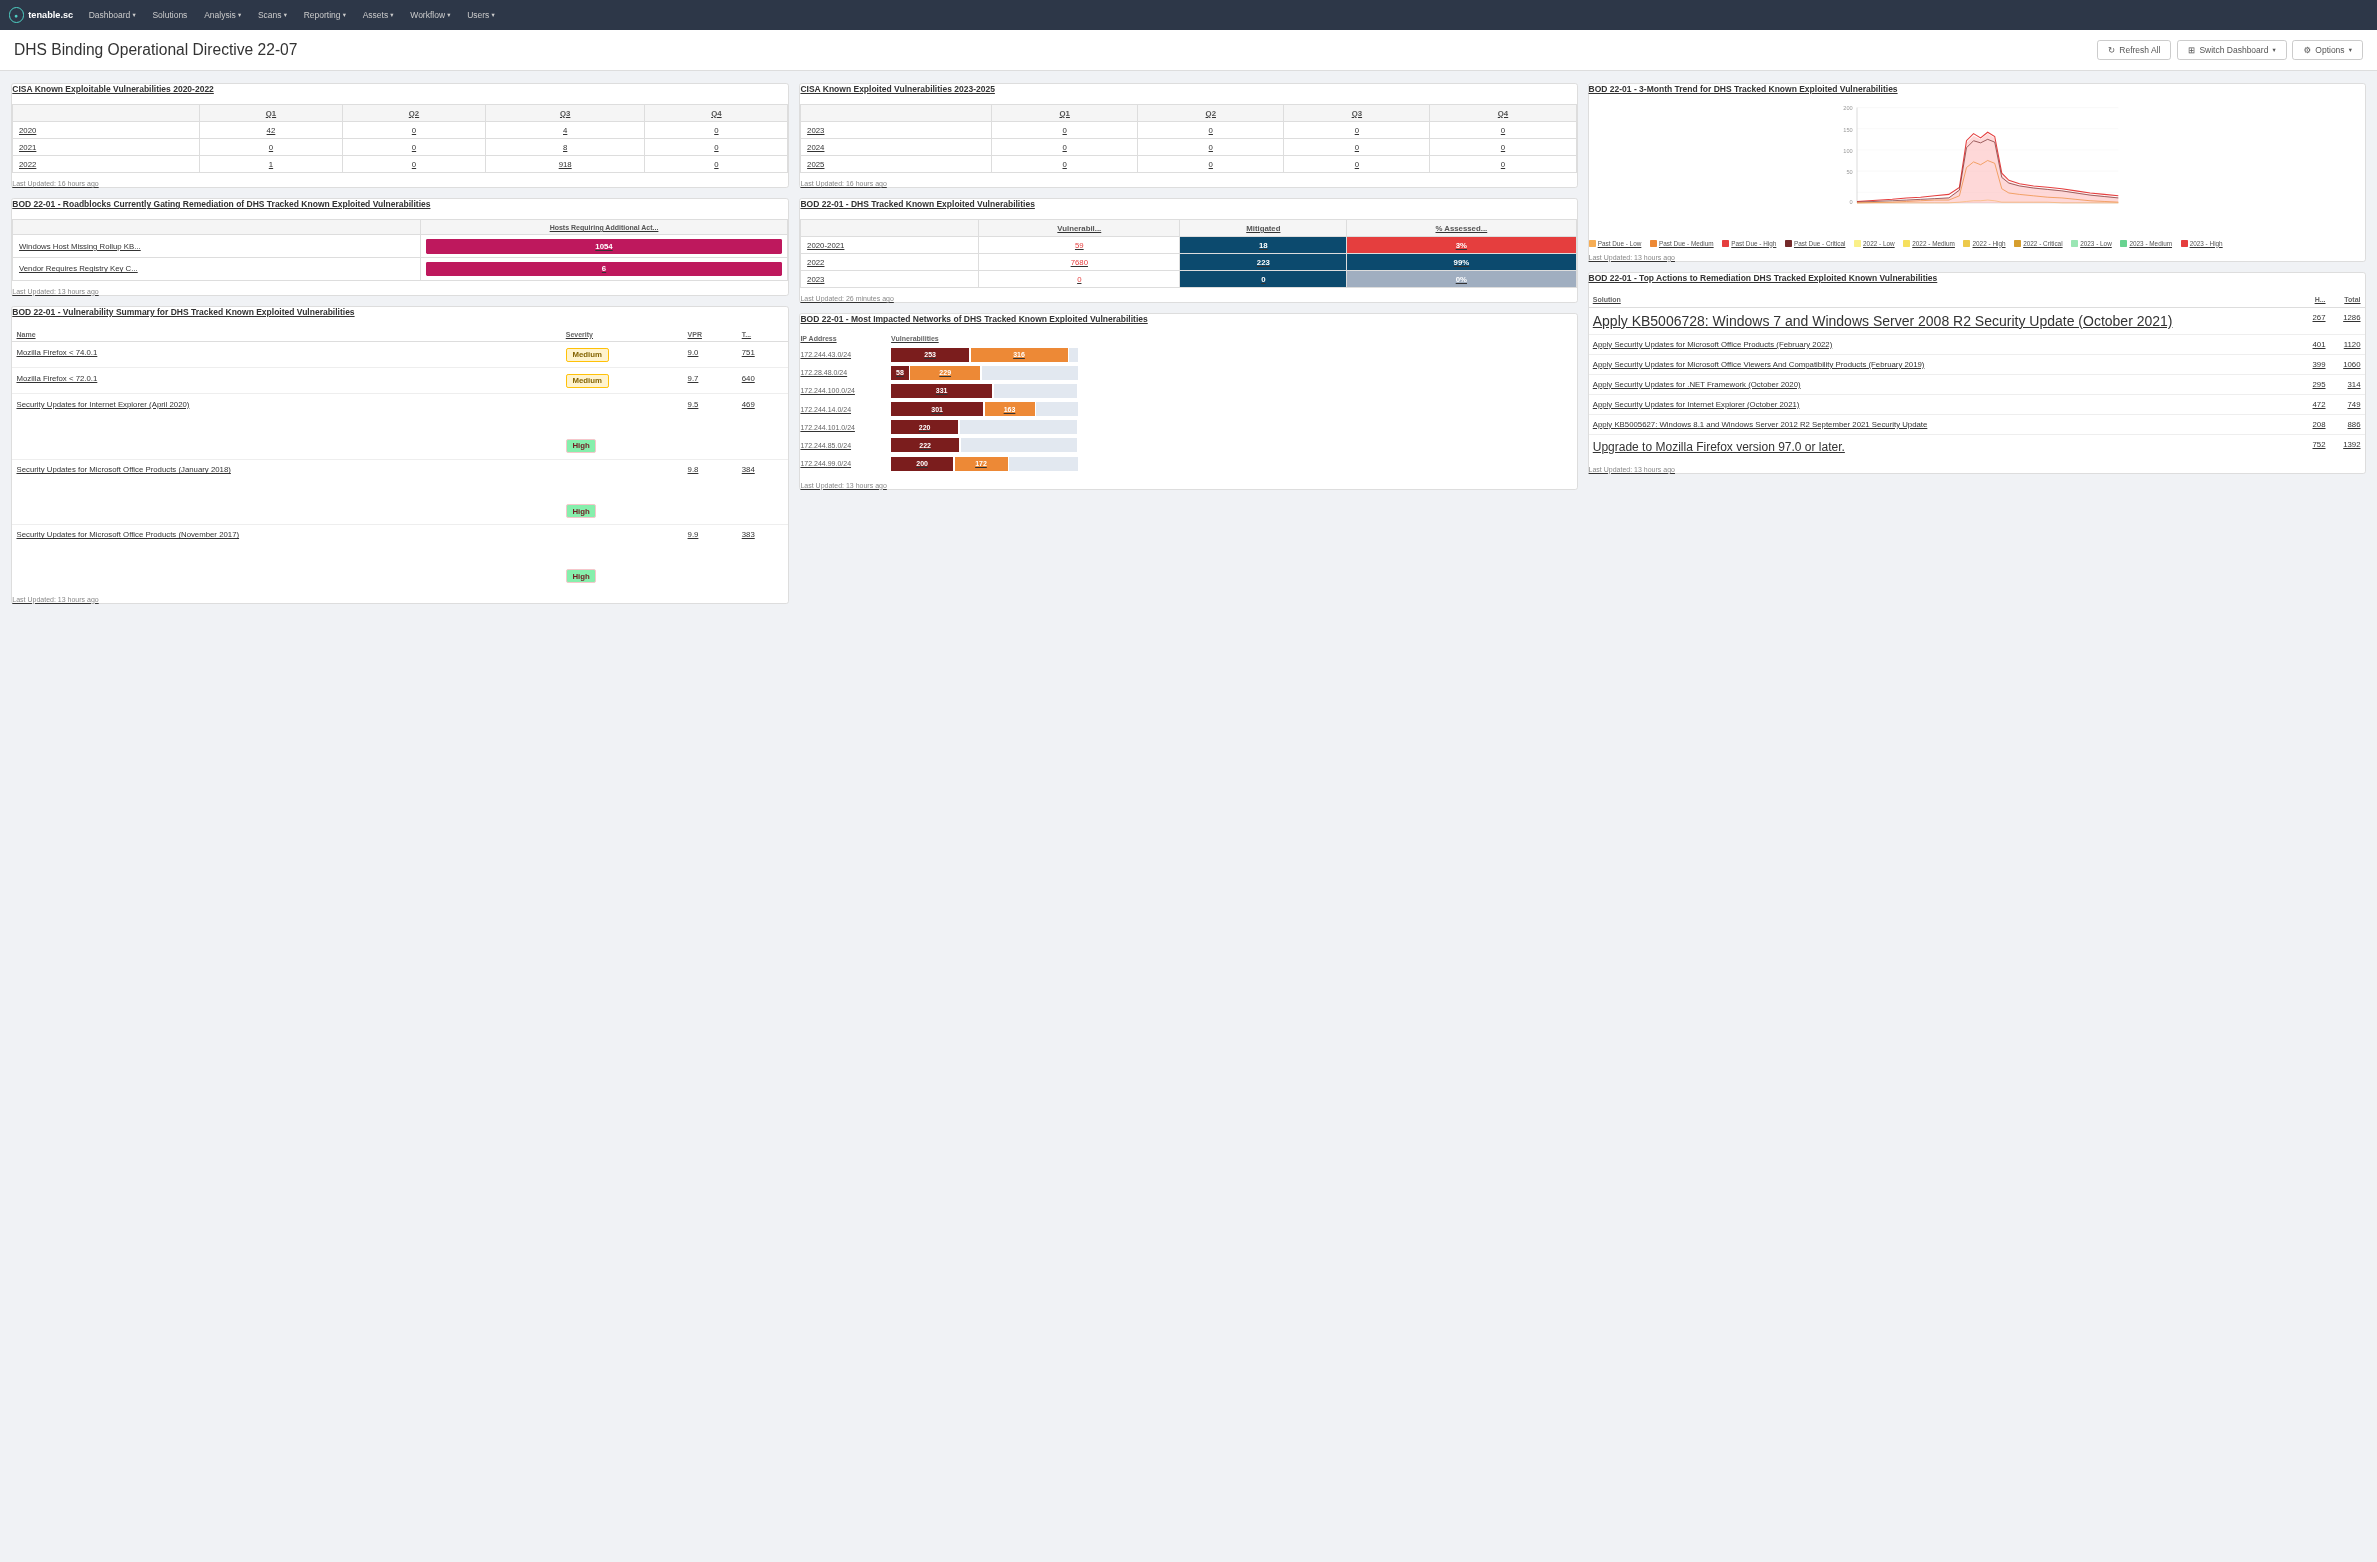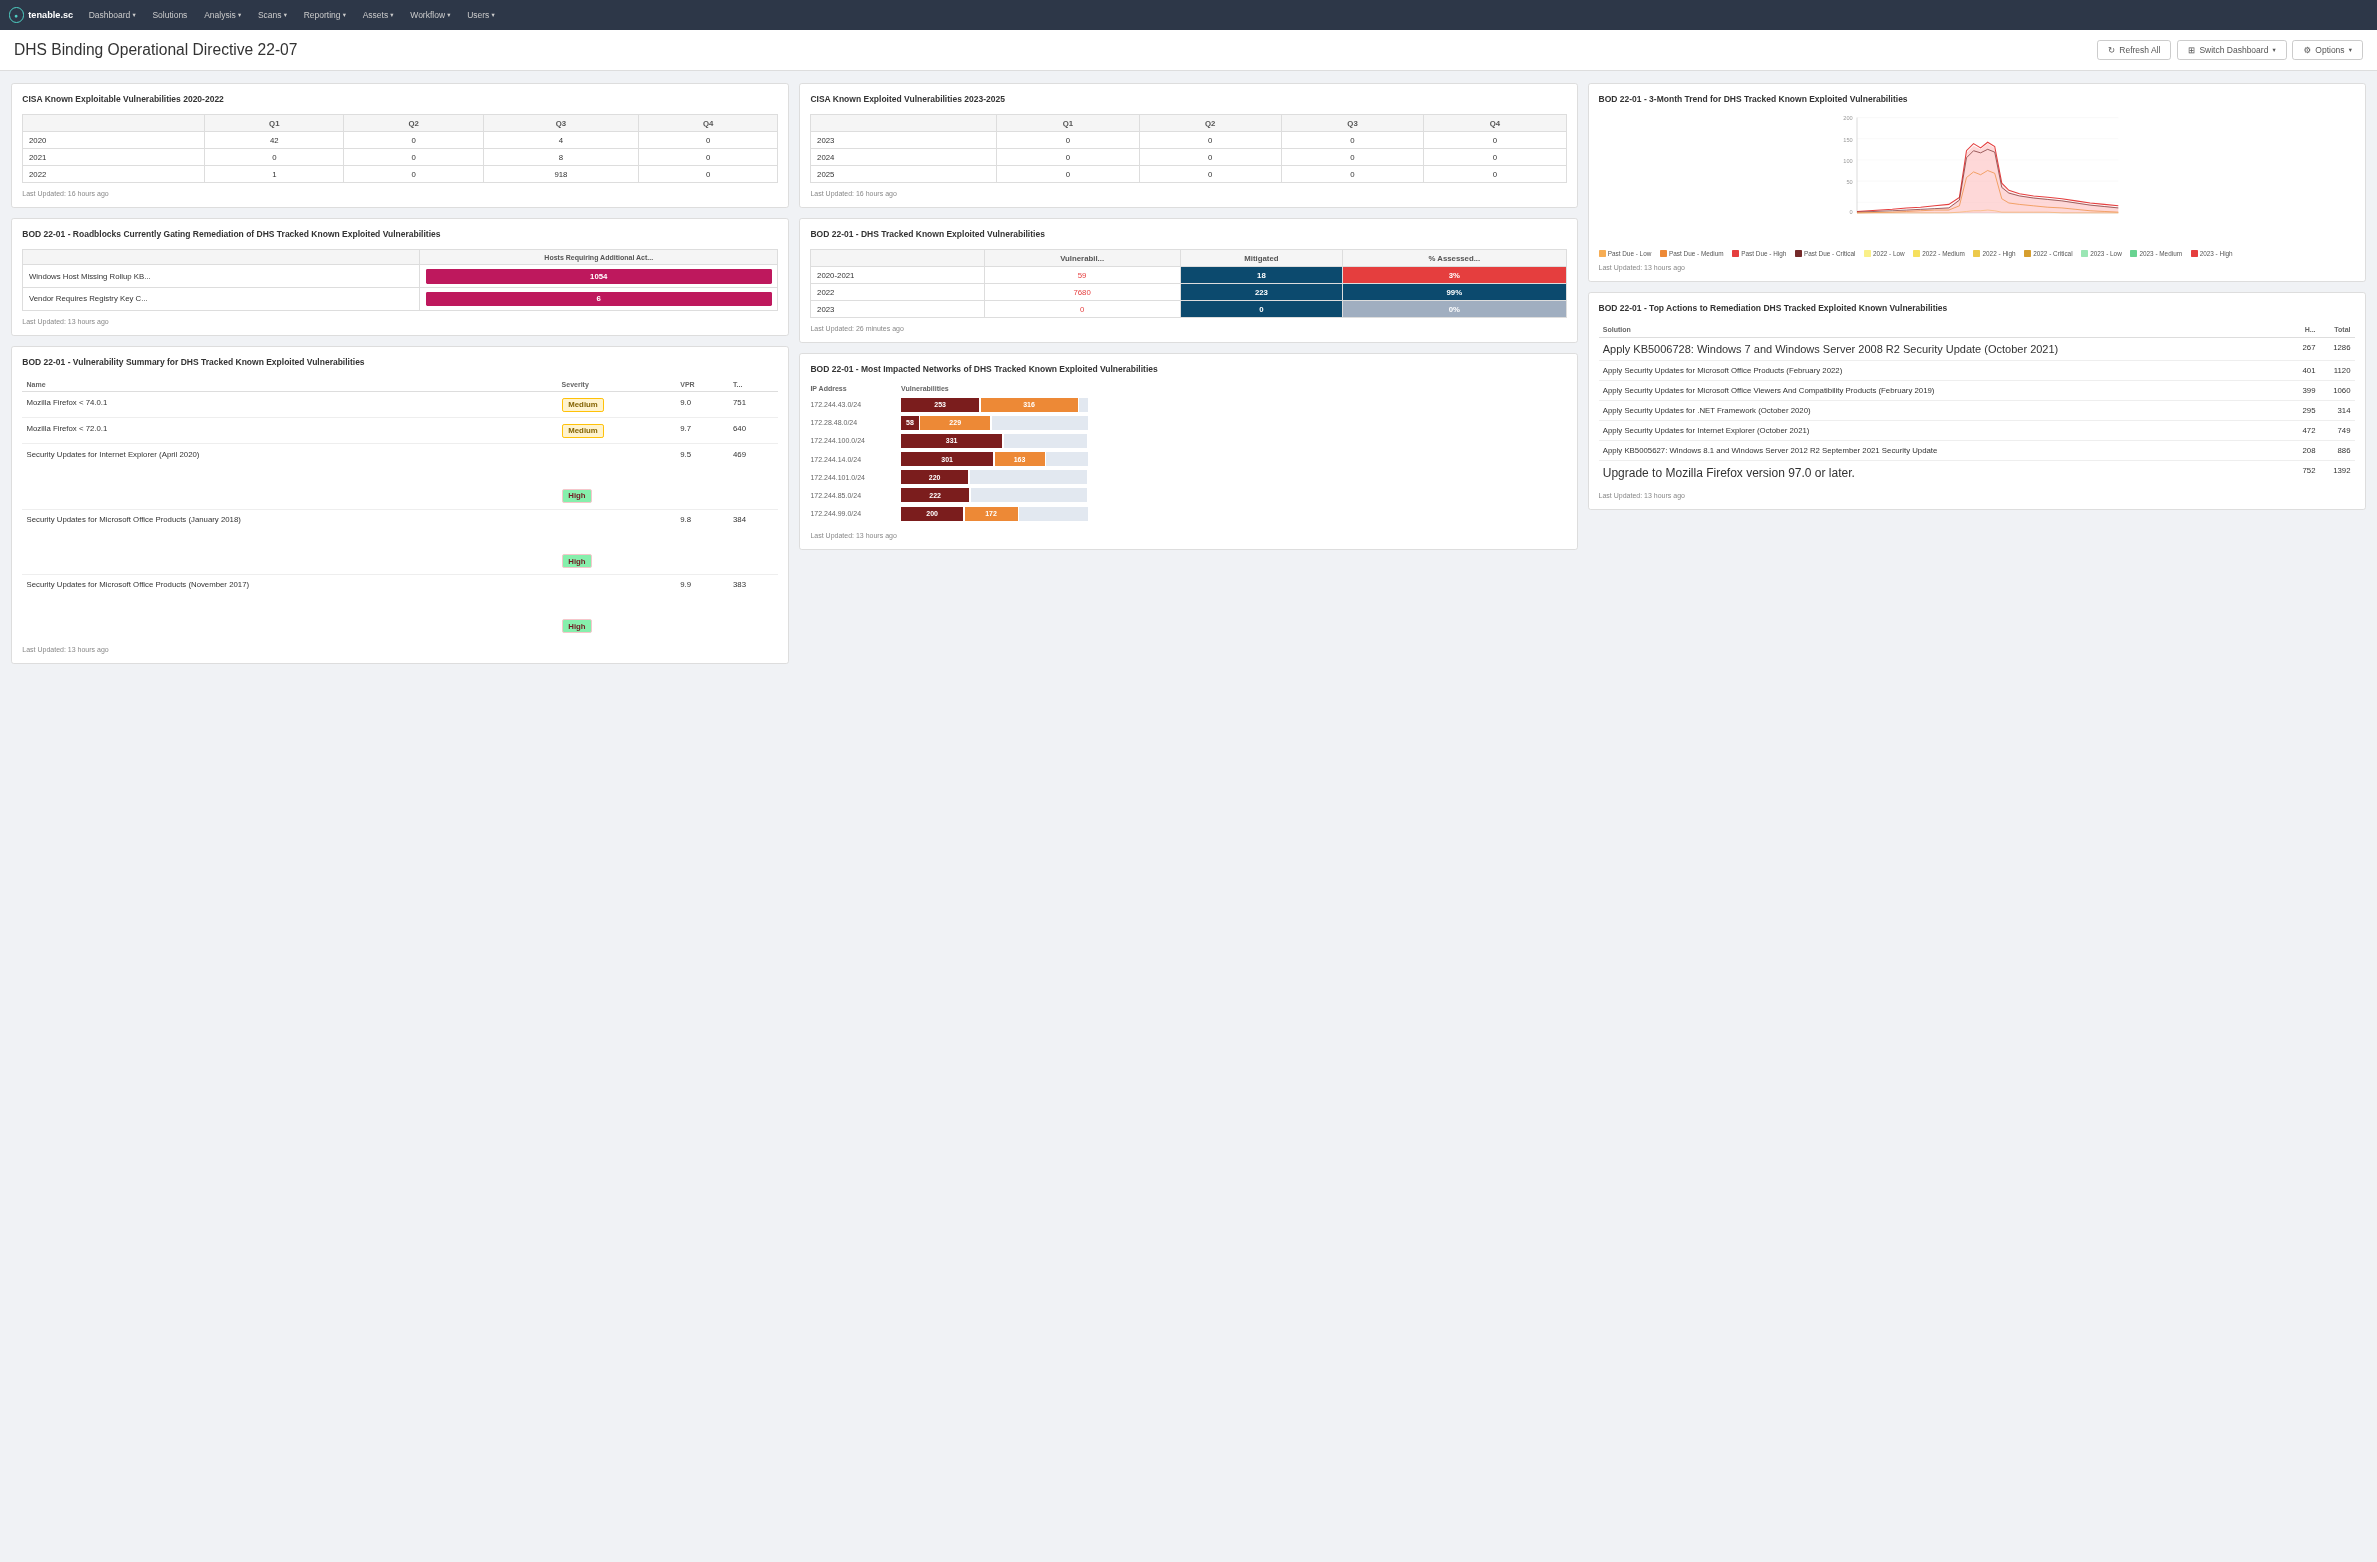--- a/index.html
+++ b/index.html
@@ -12,21 +12,21 @@
     .nav-item { color: #ccc; font-size: 8.5px; padding: 2.8px 7px; cursor: pointer; display: flex; align-items: center; gap: 2.1px; border-radius: 2.1px; }
     .nav-caret { font-size: 6.4px; }
 
     
     .page-header { background: #fff; padding: 10px 14px; border-bottom: 0.7px solid #ddd; display: flex; align-items: center; justify-content: space-between; }
     .page-title { font-size: 15.6px; font-weight: 300; color: #333; }
     .header-actions { display: flex; gap: 5.7px; }
     .btn { border: 0.7px solid #ccc; background: #fff; padding: 4.2px 10px; border-radius: 2.8px; cursor: pointer; font-size: 8.5px; display: flex; align-items: center; gap: 4.2px; color: #555; }
 
     
-    .card { background: #fff; border: 0.7px solid #ddd; border-radius: 2.8px; padding: 10px; display: flex; flex-direction: column; }
+    .card { background: #fff; border: 0.7px solid #ddd; border-radius: 2.8px; display: flex; flex-direction: column; text-decoration: underline; }
     .card-title { font-size: 8.5px; font-weight: 600; color: #333; margin-bottom: 8.5px; line-height: 1.4; }
     .card-footer { font-size: 7px; color: #888; margin-top: auto; padding-top: 7px; }
 
     
     .data-table { width: 100%; border-collapse: collapse; font-size: 7.8px; }
     .data-table th { background: #f5f5f5; border: 0.7px solid #ddd; padding: 3.5px 5.7px; text-align: center; font-weight: 600; color: #555; }
     .data-table td { border: 0.7px solid #ddd; padding: 3.5px 5.7px; text-align: center; color: #333; }
     .data-table td:first-child { text-align: left; }
 
     
@@ -495,21 +495,21 @@
       <table class="actions-table">
         <thead>
           <tr>
             <th>Solution</th>
             <th>H...</th>
             <th>Total</th>
           </tr>
         </thead>
         <tbody id="actionstbody">
             <tr>
-              <td style="font-size: 11px;">Apply KB5006728: Windows 7 and Windows Server 2008 R2 Security Update (October 2021)</td>
+              <td style="font-size: 14px;">Apply KB5006728: Windows 7 and Windows Server 2008 R2 Security Update (October 2021)</td>
               <td>267</td>
               <td>1286</td>
             </tr>
             <tr>
               <td style="font-size: 7.8px;">Apply Security Updates for Microsoft Office Products (February 2022)</td>
               <td>401</td>
               <td>1120</td>
             </tr>
             <tr>
               <td style="font-size: 7.8px;">Apply Security Updates for Microsoft Office Viewers And Compatibility Products (February 2019)</td>

